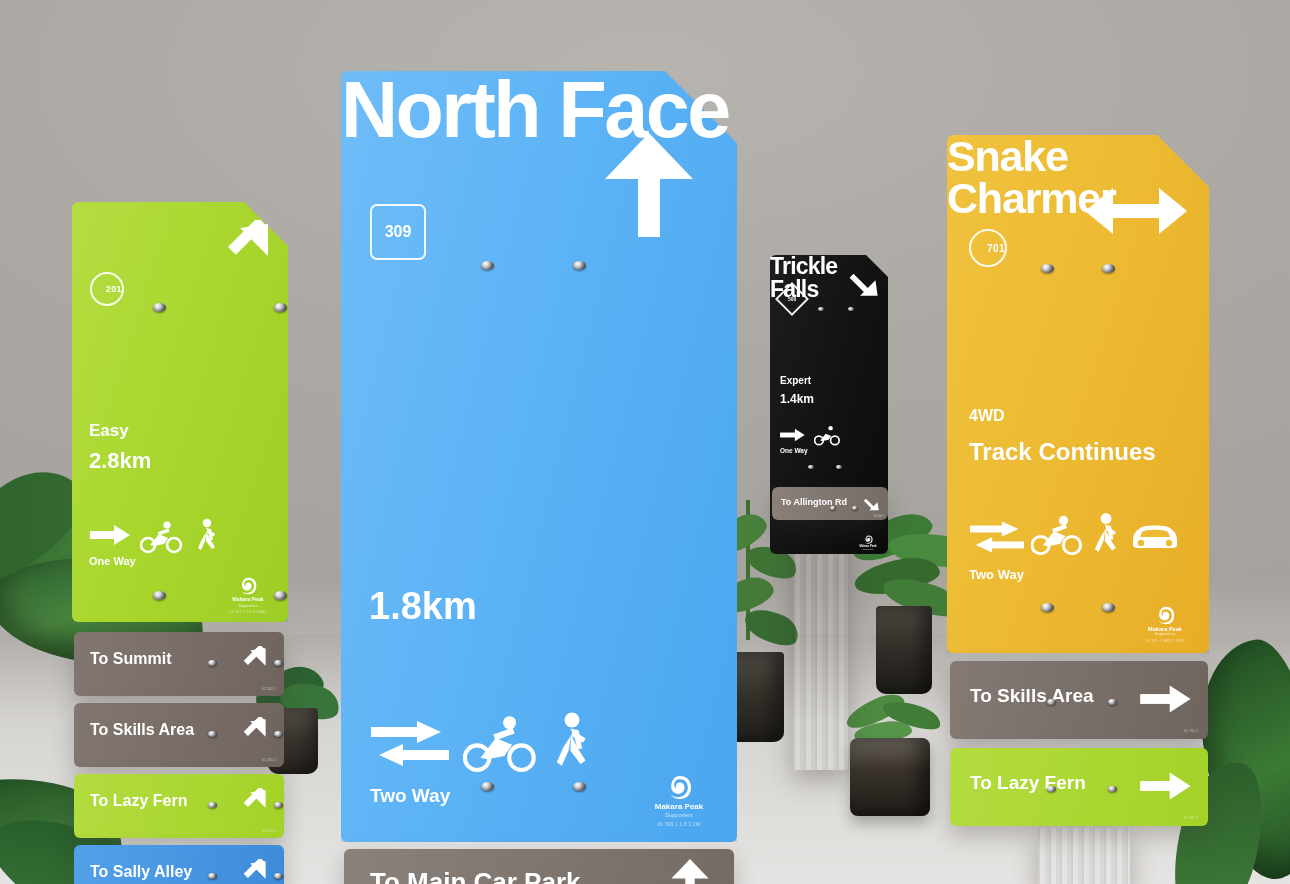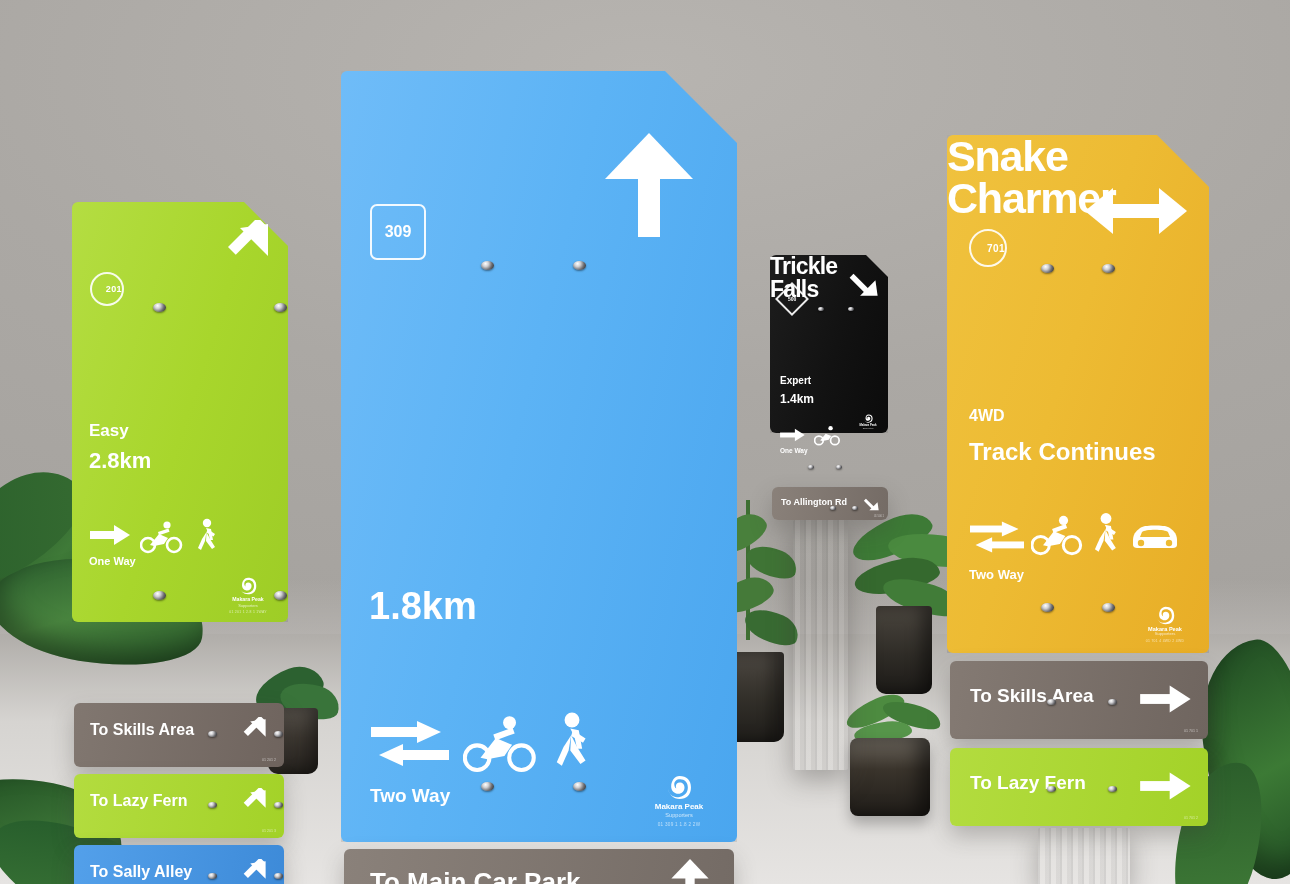--- a/index.html
+++ b/index.html
@@ -214,20 +214,32 @@
         <svg class="mark" width="18" height="18" viewBox="0 0 24 24">
           <path d="M12 1 C19 1 23 5 23 12 C23 19 19 23 12 23 C6 23 2 19 1 13 C2 20 7 22 12 21 C17 20 20 17 20 12 C20 7 17 4 12.5 4 C9 4 7 6 7 9 C7 12 9 13.5 11 13 C9.5 13.8 8.5 12.8 8.5 11 C8.5 8.8 10 7.3 12.2 7.3 C15 7.3 16.8 9.3 16.8 12 C16.8 15.4 14.2 18 11 18 C7 18 4 15 4 11 C4 5.6 7.5 1 12 1 Z" fill="#fff"></path>
         </svg>
         <div class="lname" style="font-size:5.2px;margin-top:2px;">Makara Peak</div>
         <div class="lsub" style="font-size:4px;margin-top:1px;">Supporters</div>
         <div class="lcode" style="font-size:3.4px;margin-top:3px;">01 201 1 2.8 1 1WAY</div>
       </div>
     </div>
   </div>
 
+  <div class="bar" style="left:74px;top:632px;width:210px;height:64px;background:linear-gradient(100deg,#817770,#6f645e);">
+    <div class="blabel" style="left:16px;top:18px;font-size:16px;">To Summit</div>
+    <svg class="barrow" width="34" height="34" viewBox="0 0 62 62" style="right:14px;top:14px;">
+      <g fill="#fff">
+          <rect x="14" y="27" width="42" height="11" transform="rotate(-45 14 27)"></rect>
+          <polygon points="54,4 54,36 26,8"></polygon>
+        </g>
+    </svg>
+    <div class="bolt sm" style="left:134px;top:28px;"></div>
+    <div class="bolt sm" style="left:200px;top:28px;"></div>
+    <div class="code-sm" style="right:8px;bottom:5px;font-size:3.6px;">01 201 1</div>
+  </div>
 
   <div class="bar" style="left:74px;top:703px;width:210px;height:64px;background:linear-gradient(100deg,#817770,#6f645e);">
     <div class="blabel" style="left:16px;top:18px;font-size:16px;">To Skills Area</div>
     <svg class="barrow" width="34" height="34" viewBox="0 0 62 62" style="right:14px;top:14px;">
       <g fill="#fff">
           <rect x="14" y="27" width="42" height="11" transform="rotate(-45 14 27)"></rect>
           <polygon points="54,4 54,36 26,8"></polygon>
         </g>
     </svg>
     <div class="bolt sm" style="left:134px;top:28px;"></div>
@@ -265,20 +277,21 @@
     <div class="sign-inner">
       <svg width="104" height="104" viewBox="0 0 104 104" style="right:36px;top:62px;position:absolute;">
         <g fill="#fff">
           <rect x="41" y="30" width="22" height="74"></rect>
           <polygon points="52,0 96,46 8,46"></polygon>
         </g>
       </svg>
       <div class="badge-square" style="left:29px;top:133px;width:52px;height:52px;font-size:16px;">
         <span>309</span>
       </div>
+      <div class="title" style="left:26px;top:202px;font-size:79px;letter-spacing:-2.5px;">North Face</div>
 
       <div class="bolt" style="left:140px;top:190px;"></div>
       <div class="bolt" style="left:232px;top:190px;"></div>
 
       <div class="meta" style="position:absolute;left:28px;top:514px;font-size:38px;">1.8km</div>
 
       <svg width="78" height="52" viewBox="0 0 78 52" style="position:absolute;left:30px;top:648px;">
         <g fill="#fff">
           <rect x="0" y="8" width="50" height="10"></rect>
             <polygon points="46,2 70,13 46,24"></polygon>
@@ -325,21 +338,21 @@
   <div class="bar" style="left:344px;top:849px;width:390px;height:64px;background:linear-gradient(100deg,#8a817a,#746b65);">
     <div class="blabel" style="left:26px;top:18px;font-size:26px;">To Main Car Park</div>
     <svg class="barrow" width="44" height="44" viewBox="0 0 104 104" style="right:22px;top:10px;">
       <g fill="#fff">
           <rect x="41" y="30" width="22" height="74"></rect>
           <polygon points="52,0 96,46 8,46"></polygon>
         </g>
     </svg>
   </div>
 
-  <div class="sign" style="left:770px;top:255px;width:118px;height:178px;">
+  <div class="sign" style="left:770px;top:255px;width:118px;height:299px;">
     <div class="panel corner-cut" style="--cut:22px;background:linear-gradient(105deg,#1d1d1d 0%,#121212 55%,#0b0b0b 100%);"></div>
     <div class="sign-inner">
       <svg width="34" height="34" viewBox="0 0 62 62" style="position:absolute;right:6px;top:10px;">
         <g fill="#fff">
           <rect x="10" y="16" width="40" height="10" transform="rotate(45 10 16)"></rect>
           <polygon points="54,56 22,56 50,28"></polygon>
         </g>
       </svg>
       <div class="badge-diamond" style="left:10px;top:32px;width:20px;height:20px;">
         <span style="font-size:5px;">500</span>

